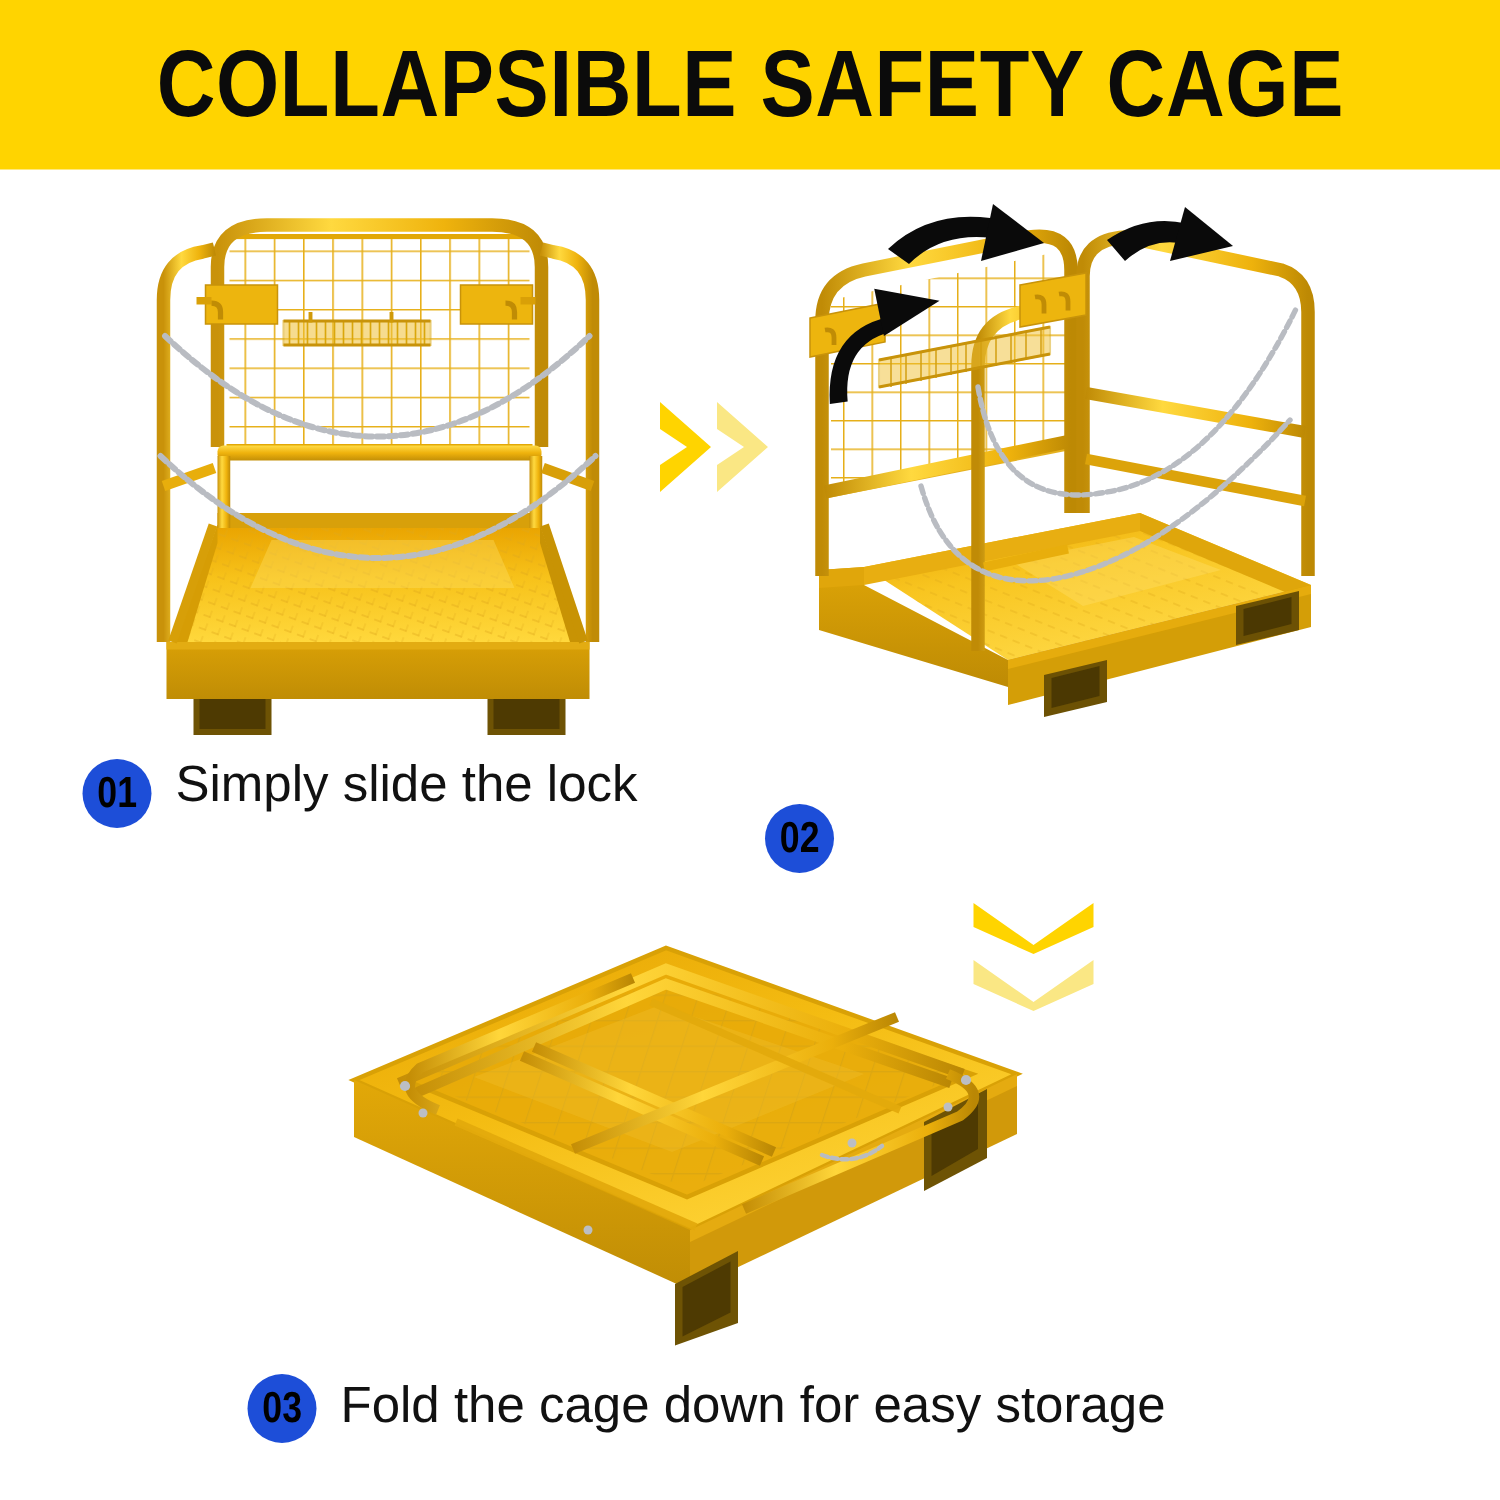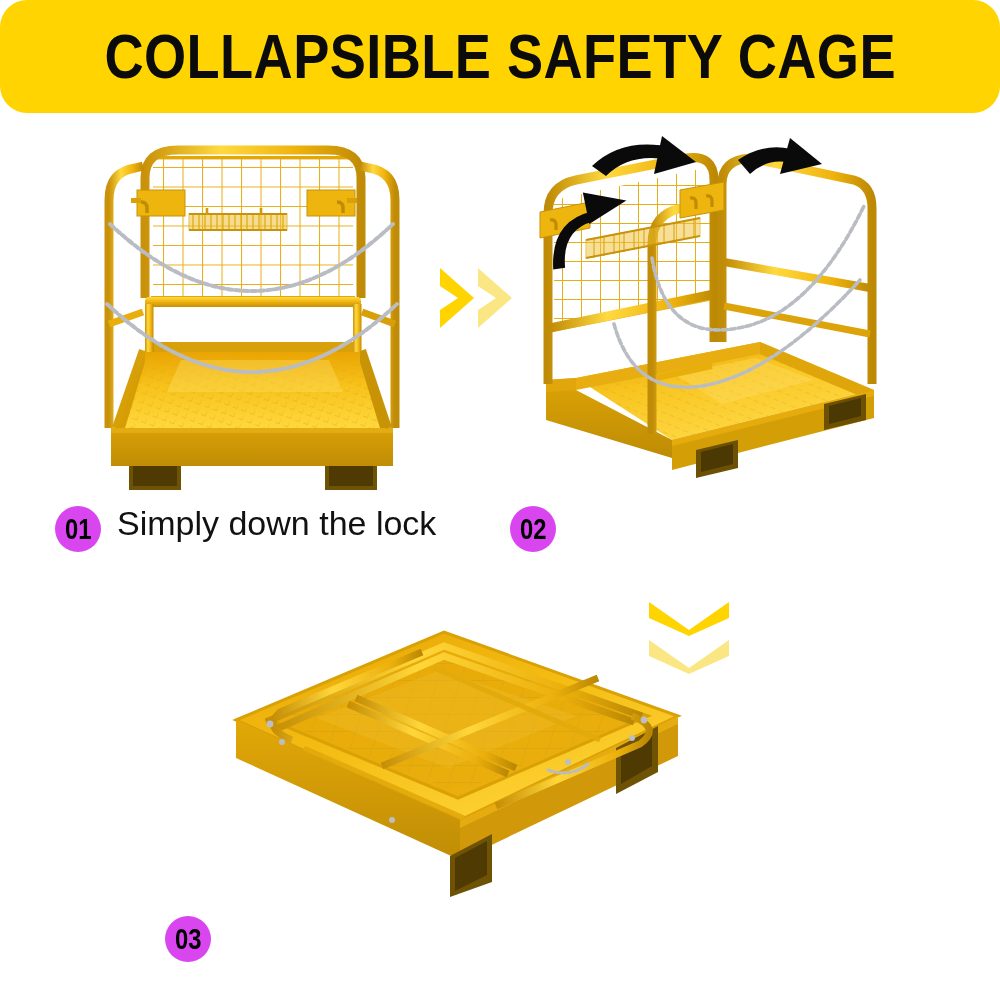--- a/index.html
+++ b/index.html
@@ -10,21 +10,21 @@
     background:#ffffff;
     font-family:"Liberation Sans", sans-serif;
     overflow:hidden;
     position:relative;
   }
 
   
   #banner {
     position:absolute; left:0; top:0; width:1000px; height:113px;
     background:#FFD400;
-    display:flex; align-items:center; justify-content:center;border-radius:27px;
+    display:flex; align-items:center; justify-content:center;
   }
   #banner-title {
     font-family:"Liberation Sans Narrow","Liberation Sans",sans-serif;
     font-weight:bold;
     font-size:63px;
     line-height:1;
     letter-spacing:0.5px;
     color:#0b0b0b;
     transform:scaleX(0.86);
     transform-origin:center;
@@ -32,21 +32,21 @@
     text-align:center;
   }
 
   
   .stage { position:absolute; }
 
   
   .caption { position:absolute; display:flex; align-items:flex-start; }
   .badge {
     width:46px; height:46px; border-radius:50%;
-    background:#d946ef;
+    background:#1d4ed8;
     flex:0 0 46px;
     display:flex; align-items:center; justify-content:center;
     margin-top:3px;
   }
   .badge span {
     font-family:"Liberation Sans Narrow","Liberation Sans",sans-serif;
     font-weight:bold; font-size:29px; color:#000;
     transform:scaleX(0.82); display:block; line-height:1;
   }
   .caption-text {
@@ -379,26 +379,27 @@
     <g fill="none" stroke="#B9BCC2" stroke-width="3" stroke-dasharray="4 2.6" stroke-linecap="round">
       <path d="M352 158 Q374 166 392 152"></path>
     </g>
   </svg>
 </div>
 
 <div class="caption" style="left:55px; top:503px;">
   <div class="badge">
     <span>01</span>
   </div>
-  <div class="caption-text">Simply down the lock</div>
-</div>
-
-<div class="caption" style="left:510px; top:503px;text-align:center;">
+  <div class="caption-text">Simply slide the lock</div>
+</div>
+
+<div class="caption" style="left:510px; top:533px;text-align:center;">
   <div class="badge">
     <span>02</span>
   </div>
 </div>
 
 <div class="caption" style="left:165px; top:913px;align-items:center;">
   <div class="badge">
     <span>03</span>
   </div>
+  <div class="caption-text">Fold the cage down for easy storage</div>
 </div>
 
 </body></html>

